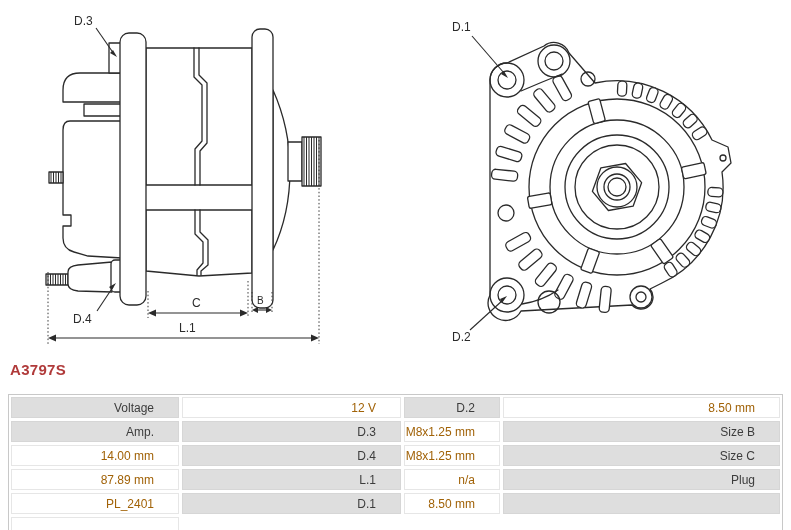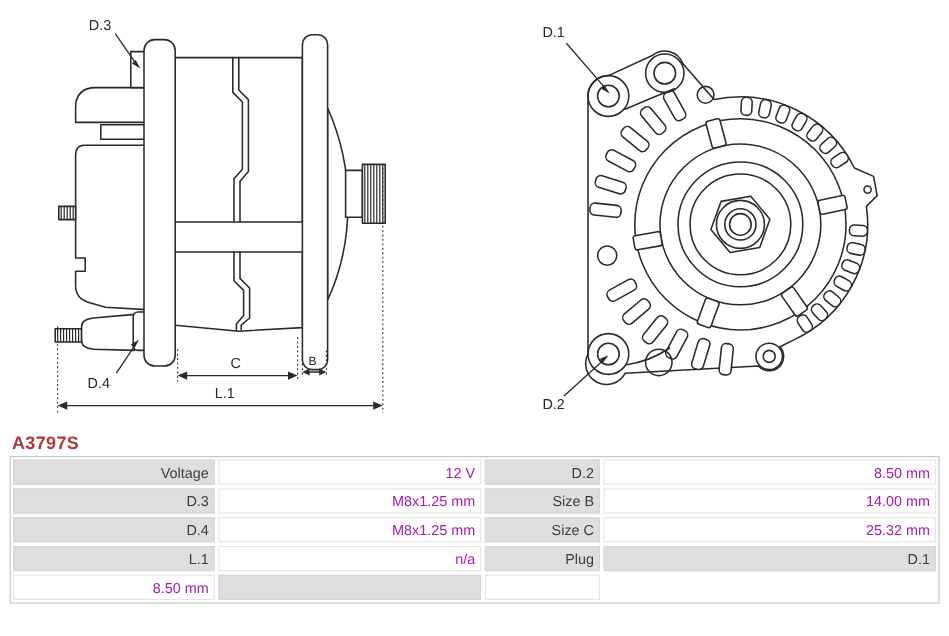--- a/index.html
+++ b/index.html
@@ -7,30 +7,30 @@
   .diagram-area{width:791px;height:358px;position:relative;background:#fff;}
   svg{display:block;}
   .ln{fill:none;stroke:#2a2a2a;stroke-width:1.3;stroke-linejoin:round;stroke-linecap:round;}
   .lnf{fill:#ffffff;stroke:#2a2a2a;stroke-width:1.3;stroke-linejoin:round;}
   .thin{fill:none;stroke:#2a2a2a;stroke-width:1;}
   .dotted{fill:none;stroke:#3a3a3a;stroke-width:1;stroke-dasharray:1.5 2.2;}
   .dim{fill:none;stroke:#2a2a2a;stroke-width:1.1;}
   .arr{fill:#2a2a2a;stroke:none;}
   .dlabel{font-family:"Liberation Sans",sans-serif;font-size:12px;fill:#2b2b2b;}
   .dlabel-sm{font-family:"Liberation Sans",sans-serif;font-size:10px;fill:#2b2b2b;}
-  .part-number{margin:3px 0 2px 10px;font-size:15px;font-weight:bold;color:#b03a3a;letter-spacing:0.3px;}
+  .part-number{margin:3px 0 16px 10px;font-size:15px;font-weight:bold;color:#b03a3a;letter-spacing:0.3px;}
   .spec-table{
     margin-left:8px;width:775px;box-sizing:border-box;
     border:1px solid #c8c8c8;background:#ffffff;padding:2px;
     display:grid;grid-template-columns:168px 219px 96px 1fr;
     grid-auto-rows:21px;gap:3px;font-size:12px;
   }
-  .cell{display:flex;align-items:center;justify-content:flex-end;padding-right:4px;box-sizing:border-box;white-space:nowrap;}
+  .cell{display:flex;align-items:center;justify-content:flex-end;padding-right:24px;box-sizing:border-box;white-space:nowrap;}
   .cell.lab{background:#dedede;border:1px solid #d6d6d6;color:#3c3c3c;}
-  .cell.val{background:#ffffff;border:1px solid #e6e6e6;color:#a21caf;}
+  .cell.val{background:#ffffff;border:1px solid #e6e6e6;color:#a16207;}
 </style>
 </head>
 <body>
 
 <div class="diagram-area">
 <svg width="791" height="358" viewBox="0 0 791 358">
   <defs>
     <rect id="slotL" x="612" y="61" width="10" height="26" rx="4"></rect>
     <rect id="slotC" x="612.5" y="81" width="9" height="15" rx="4"></rect>
     <rect id="spoke" x="611" y="97" width="12" height="23" rx="2"></rect>
@@ -186,32 +186,34 @@
 </div>
 
 <div class="part-number">A3797S</div>
 
 <div class="spec-table">
   <div class="cell lab">Voltage</div>
   <div class="cell val">12 V</div>
   <div class="cell lab">D.2</div>
   <div class="cell val">8.50 mm</div>
 
+  <div class="cell lab">Amp.</div>
   <div class="cell lab">D.3</div>
   <div class="cell val">M8x1.25 mm</div>
 
   <div class="cell lab">Size B</div>
   <div class="cell val">14.00 mm</div>
   <div class="cell lab">D.4</div>
   <div class="cell val">M8x1.25 mm</div>
 
   <div class="cell lab">Size C</div>
-  <div class="cell val">25.32 mm</div>
+  <div class="cell val">87.89 mm</div>
   <div class="cell lab">L.1</div>
 
   <div class="cell val">n/a</div>
   <div class="cell lab">Plug</div>
+  <div class="cell val">PL_2401</div>
 
   <div class="cell lab">D.1</div>
   <div class="cell val">8.50 mm</div>
   <div class="cell lab"></div>
   <div class="cell val"></div>
 </div>
 
 </body></html>

